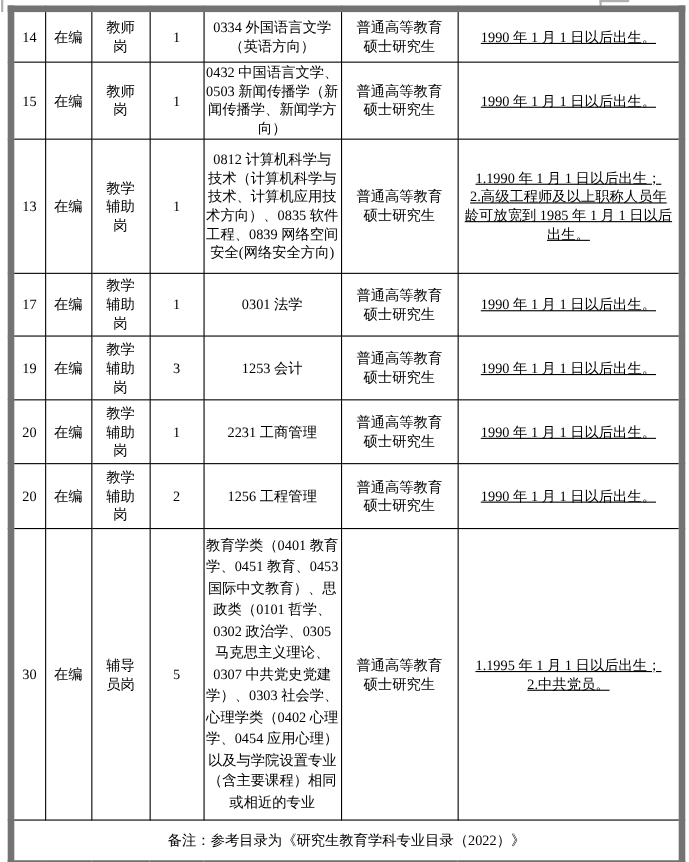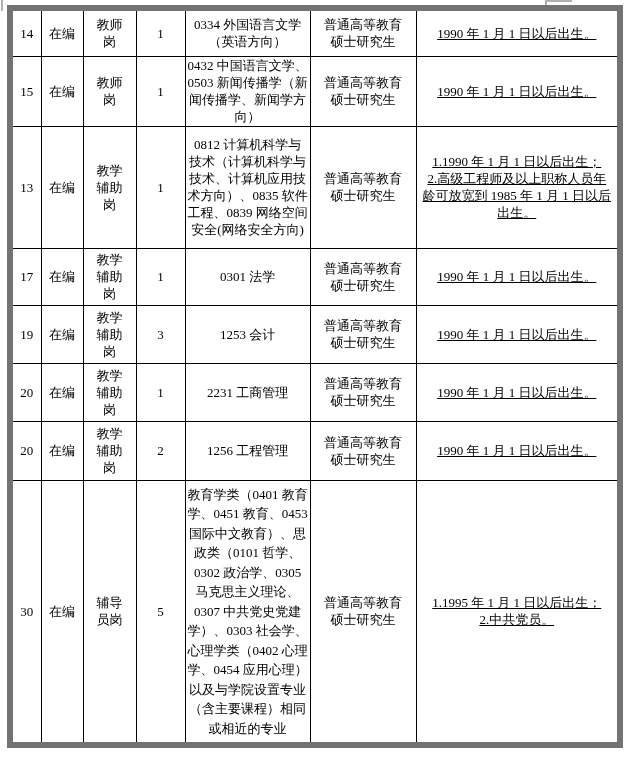--- a/index.html
+++ b/index.html
@@ -217,15 +217,18 @@
 心理学类（0402 心理
 学、0454 应用心理）
 以及与学院设置专业
 （含主要课程）相同
 或相近的专业</td>
           <td class="c-education">普通高等教育
 硕士研究生</td>
           <td class="c-age">1.1995 年 1 月 1 日以后出生；
 2.中共党员。</td>
         </tr>
+        <tr id="note-row">
+        <td colspan="7" class="note-cell">备注：参考目录为《研究生教育学科专业目录（2022）》</td>
+      </tr>
     </tbody>
   </table>
 </div>
 
 </body></html>

